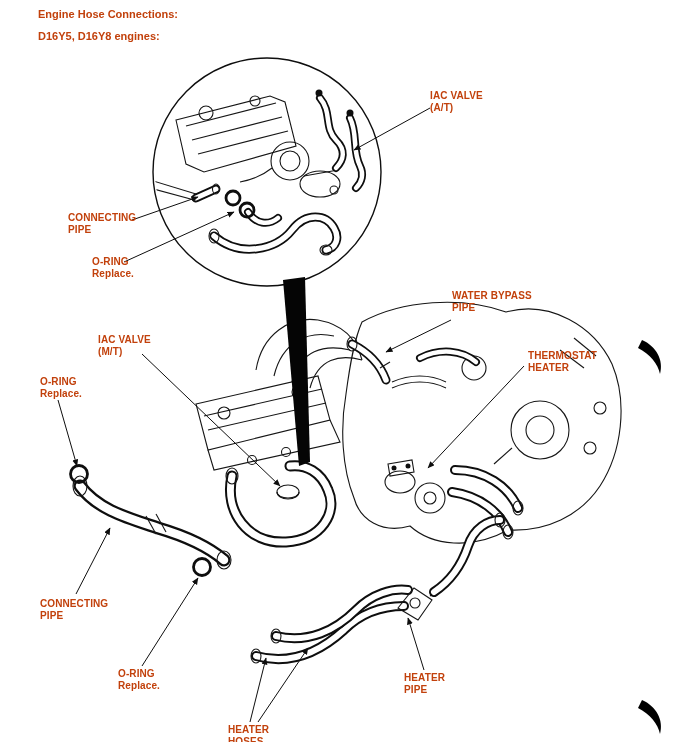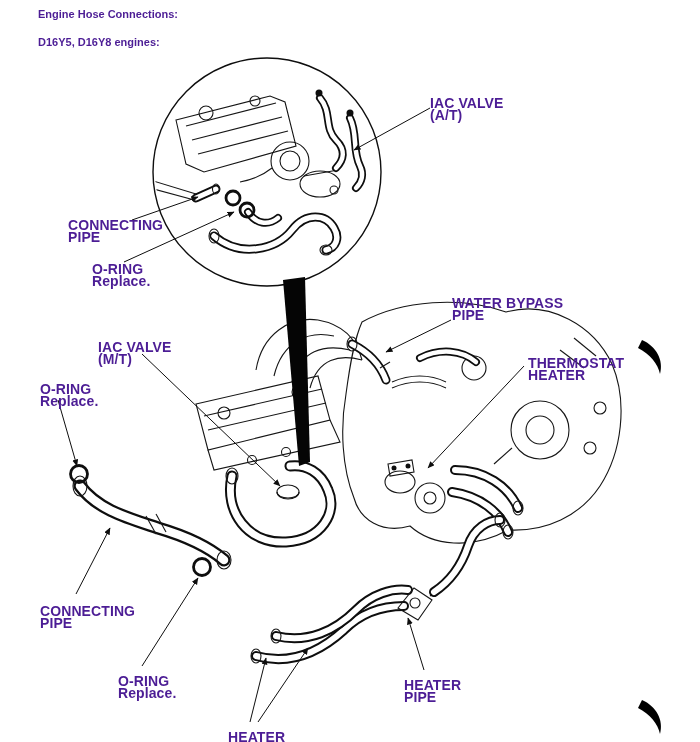--- a/index.html
+++ b/index.html
@@ -1,21 +1,21 @@
 <!DOCTYPE html>
 <html><head>
 <meta charset="utf-8">
 <style>
   html,body{margin:0;padding:0;background:#ffffff;}
   .page{position:relative;width:700px;height:742px;background:#ffffff;overflow:hidden;
-        font-family:"Liberation Sans", sans-serif;color:#4c1d95;}
+        font-family:"Liberation Sans", sans-serif;color:#c2410c;}
   .artwork{position:absolute;left:0;top:0;}
   .heading{position:absolute;font-size:11px;font-weight:bold;white-space:nowrap;}
-  .callout{position:absolute;font-size:14px;font-weight:bold;line-height:11.5px;
-           letter-spacing:.1px;white-space:nowrap;margin-top:8px;}
+  .callout{position:absolute;font-size:10px;font-weight:bold;line-height:11.5px;
+           letter-spacing:.1px;white-space:nowrap;}
   .callout .regular{font-weight:bold;}
   .thin{fill:none;stroke:#161616;stroke-width:1.1;}
   .h-o{fill:none;stroke:#0e0e0e;stroke-linecap:round;}
   .h-i{fill:none;stroke:#ffffff;stroke-linecap:round;}
   .oring{fill:none;stroke:#0e0e0e;stroke-width:2.8;}
   .leader{stroke:#0e0e0e;stroke-width:1;fill:none;}
 </style>
 </head>
 <body>
 
@@ -193,21 +193,21 @@
       <path class="leader" marker-end="url(#arrow)" d="M424,670 L408,618"></path>
       <path class="leader" marker-end="url(#arrow)" d="M250,722 L266,658"></path>
       <path class="leader" marker-end="url(#arrow)" d="M258,722 L308,648"></path>
     </g>
 
     <path d="M642,340 C656,346 664,360 660,374 C658,364 650,354 638,348 Z" fill="#000"></path>
     <path d="M642,700 C656,706 664,720 660,734 C658,724 650,714 638,708 Z" fill="#000"></path>
   </svg>
 
   <div class="heading" style="left:38px;top:8px">Engine Hose Connections:</div>
-  <div class="heading" style="left:38px;top:36px">D16Y5, D16Y8 engines:</div>
+  <div class="heading" style="left:38px;top:30px">D16Y5, D16Y8 engines:</div>
 
   <div class="callout" style="left:430px;top:90px">
     <div>IAC VALVE</div>
     <div>(A/T)</div>
   </div>
 
   <div class="callout" style="left:68px;top:212px">
     <div>CONNECTING</div>
     <div>PIPE</div>
   </div>

